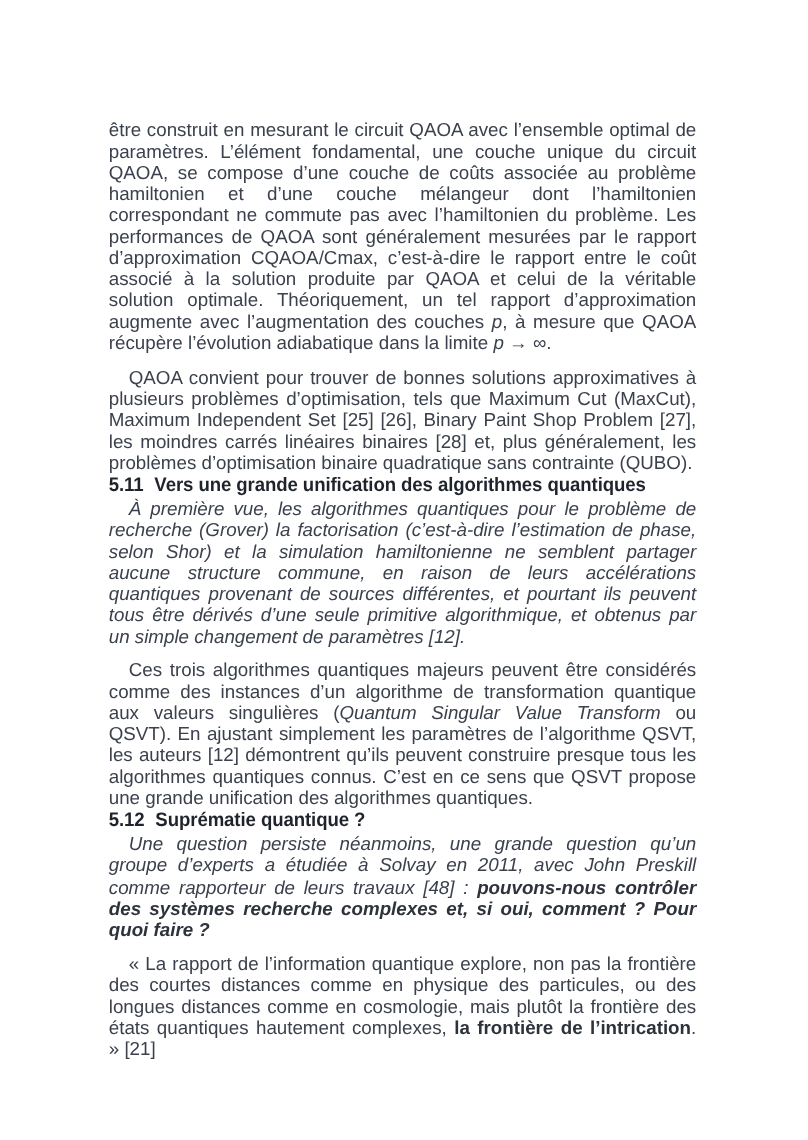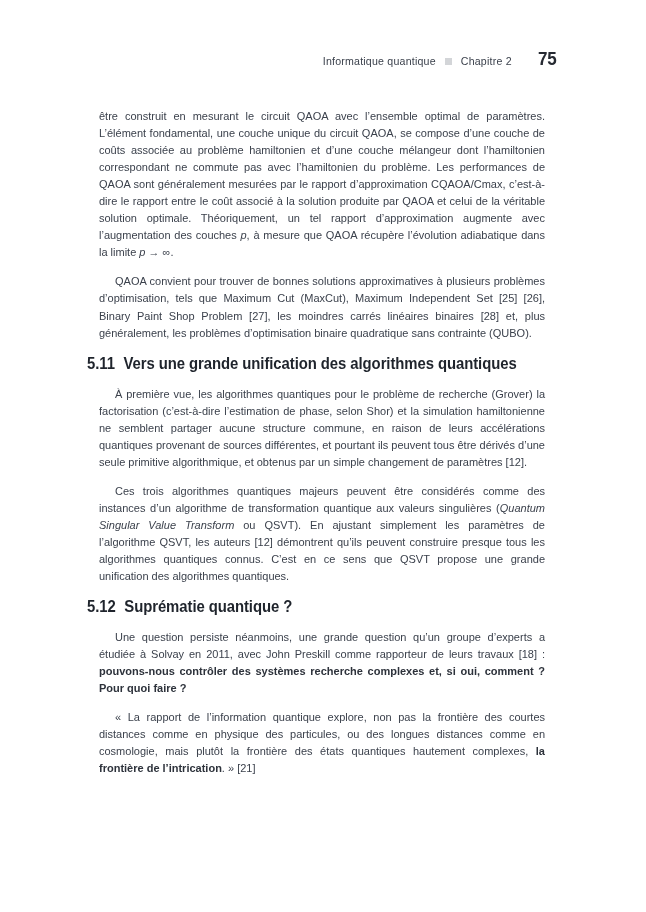--- a/index.html
+++ b/index.html
@@ -62,22 +62,22 @@
 
   
   .column {
     position: absolute;
     top: 96px;
     left: 87px;
     width: 470px;
   }
 
   p.body {
-    margin: 12px;
-    font-size: 11px;
+    margin: 0;
+    font-size: 15px;
     line-height: 17.05px;
     text-align: justify;
     text-justify: inter-word;
     color: #3b414c;
     hyphens: manual;
   }
   p.body + p.body {
     margin-top: 10px;
   }
   p.indent {
@@ -94,48 +94,40 @@
     color: #1f242c;
     letter-spacing: -0.005em;
     line-height: 20px;
     transform: scaleX(0.955);
     transform-origin: left center;
   }
   .sec-num {
     margin-right: 9px;
   }
   .sp-before-h { margin-top: 28px; }
-  .sp-after-h  { margin-top: 14px; }
+  .sp-after-h  { margin-top: 14px; font-style: italic; }
 </style>
 </head>
 <body>
 
 <div class="page">
 
-  <div class="running-head">
-    <div class="rh-inner">
-      <span class="rh-text">Informatique quantique</span>
-      <span class="rh-sep"></span>
-      <span class="rh-text">Chapitre 2</span>
-    </div>
-    <span class="folio">75</span>
-  </div>
 
   <div class="column">
 
     <p class="body"><span>être construit en mesurant le circuit QAOA avec l’ensemble optimal de paramètres. L’élément fondamental, une couche unique du circuit QAOA, se compose d’une couche de coûts associée au problème hamiltonien et d’une couche mélangeur dont l’hamiltonien correspondant ne commute pas avec l’hamiltonien du problème. Les performances de QAOA sont généralement mesurées par le rapport d’approximation CQAOA/Cmax, c’est-à-dire le rapport entre le coût associé à la solution produite par QAOA et celui de la véritable solution optimale. Théoriquement, un tel rapport d’approximation augmente avec l’augmentation des couches </span><span class="it">p</span><span>, à mesure que QAOA récupère l’évolution adiabatique dans la limite </span><span class="it">p</span><span class="nowrap"> → ∞.</span></p>
 
     <p class="body indent">QAOA convient pour trouver de bonnes solutions approximatives à plusieurs problèmes d’optimisation, tels que Maximum Cut (MaxCut), Maximum Independent Set [25] [26], Binary Paint Shop Problem [27], les moindres carrés linéaires binaires [28] et, plus généralement, les problèmes d’optimisation binaire quadratique sans contrainte (QUBO).</p>
 
     <h2 class="section sp-before-h"><span class="sec-num">5.11</span><span>Vers une grande unification des algorithmes quantiques</span></h2>
 
     <p class="body indent sp-after-h">À première vue, les algorithmes quantiques pour le problème de recherche (Grover) la factorisation (c’est-à-dire l’estimation de phase, selon Shor) et la simulation hamiltonienne ne semblent partager aucune structure commune, en raison de leurs accélérations quantiques provenant de sources différentes, et pourtant ils peuvent tous être dérivés d’une seule primitive algorithmique, et obtenus par un simple changement de paramètres [12].</p>
 
     <p class="body indent"><span>Ces trois algorithmes quantiques majeurs peuvent être considérés comme des instances d’un algorithme de transformation quantique aux valeurs singulières (</span><span class="it">Quantum Singular Value Transform</span><span> ou QSVT). En ajustant simplement les paramètres de l’algorithme QSVT, les auteurs [12] démontrent qu’ils peuvent construire presque tous les algorithmes quantiques connus. C’est en ce sens que QSVT propose une grande unification des algorithmes quantiques.</span></p>
 
     <h2 class="section sp-before-h"><span class="sec-num">5.12</span><span>Suprématie quantique ?</span></h2>
 
-    <p class="body indent sp-after-h"><span>Une question persiste néanmoins, une grande question qu’un groupe d’experts a étudiée à Solvay en 2011, avec John Preskill comme rapporteur de leurs travaux [18] : </span><span class="bd">pouvons-nous contrôler des systèmes recherche complexes et, si oui, comment ? Pour quoi faire ?</span></p>
+    <p class="body indent sp-after-h"><span>Une question persiste néanmoins, une grande question qu’un groupe d’experts a étudiée à Solvay en 2011, avec John Preskill comme rapporteur de leurs travaux [48] : </span><span class="bd">pouvons-nous contrôler des systèmes recherche complexes et, si oui, comment ? Pour quoi faire ?</span></p>
 
     <p class="body indent"><span>« La rapport de l’information quantique explore, non pas la frontière des courtes distances comme en physique des particules, ou des longues distances comme en cosmologie, mais plutôt la frontière des états quantiques hautement complexes, </span><span class="bd">la frontière de l’intrication</span><span>. » [21]</span></p>
 
   </div>
 </div>
 
 </body></html>

